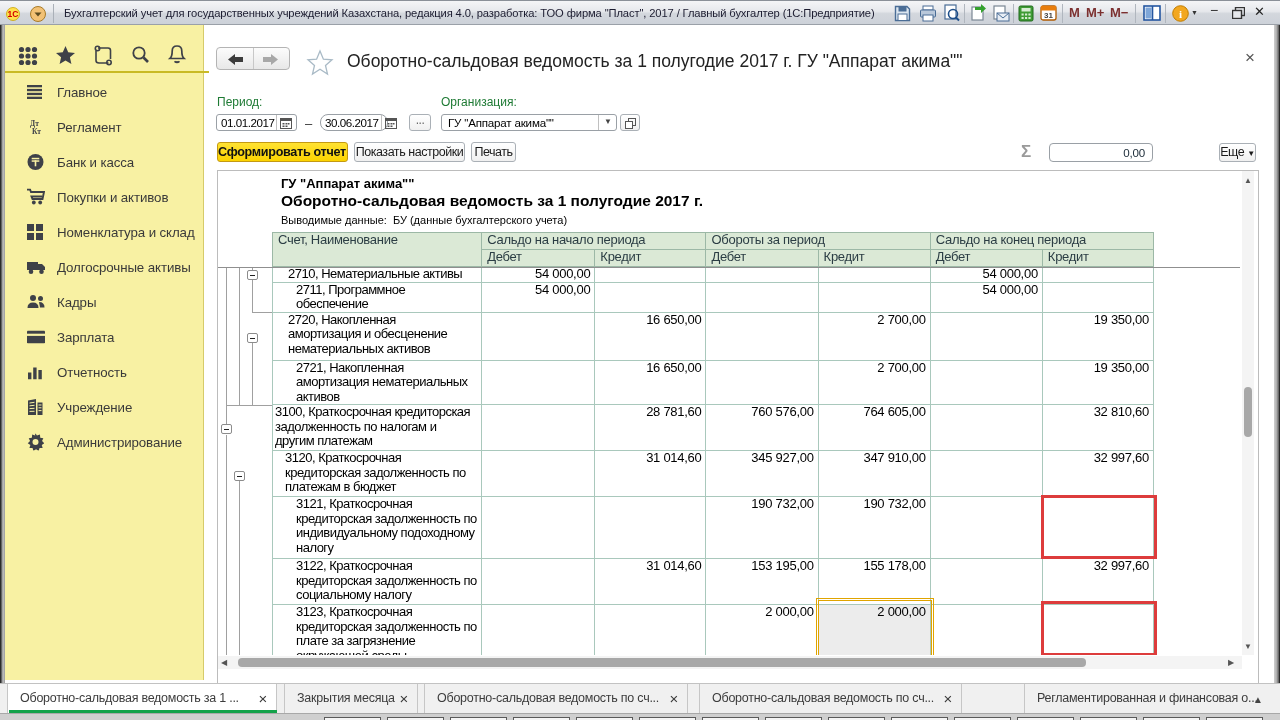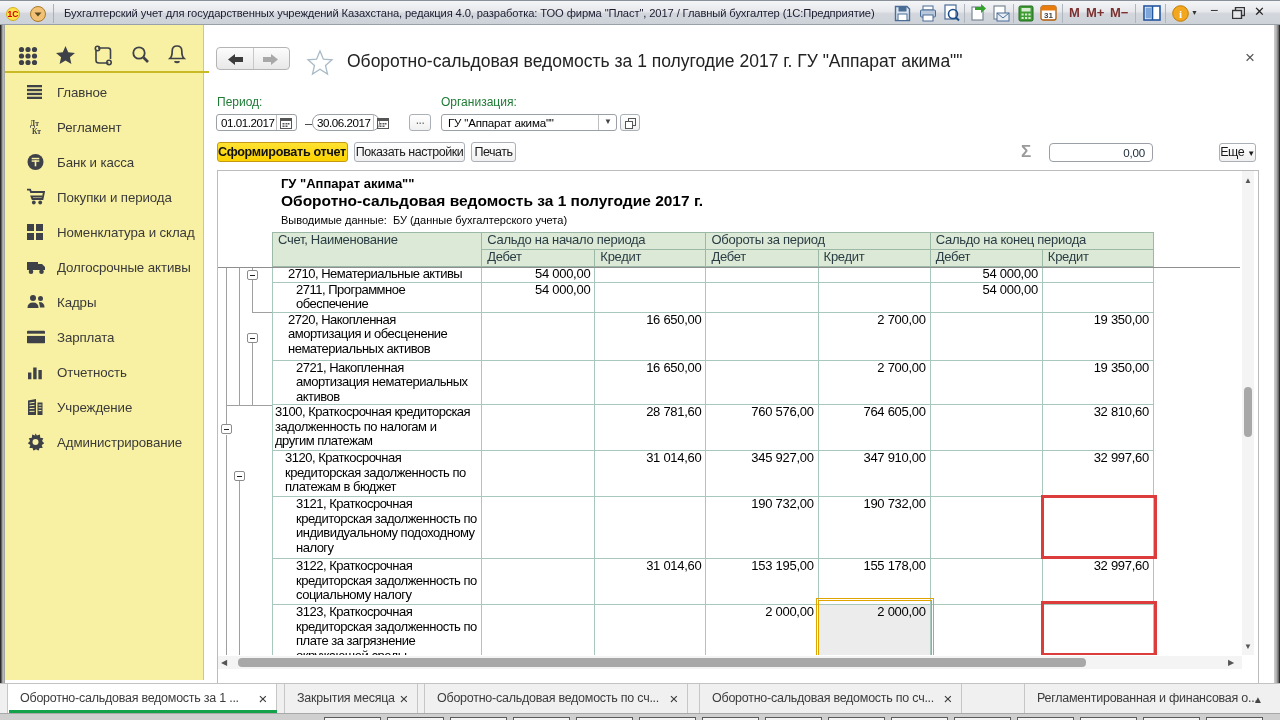--- a/index.html
+++ b/index.html
@@ -189,21 +189,21 @@
           <rect x="7.7" y="6.8" width="1.6" height="6" fill="#f8f1a3"></rect>
         </svg>
         <span class="mtxt">Банк и касса</span>
       </div>
     <div class="mitem" style="top:154px">
         <svg width="18" height="17" viewBox="0 0 18 17">
           <path d="M0 1 L3 1 L4 3.5 L17 3.5 L15.5 10.5 L5.5 10.5 L4.5 8 L15 8" fill="none" stroke="#3e4148" stroke-width="1.9"></path>
           <circle cx="6.8" cy="14" r="1.9" fill="#3e4148"></circle>
           <circle cx="13.2" cy="14" r="1.9" fill="#3e4148"></circle>
         </svg>
-        <span class="mtxt">Покупки и периода</span>
+        <span class="mtxt">Покупки и активов</span>
       </div>
     <div class="mitem" style="top:189px">
         <svg width="16" height="16" viewBox="0 0 16 16" fill="#3e4148">
           <rect x="0" y="0" width="7" height="7"></rect>
           <rect x="9" y="0" width="7" height="7"></rect>
           <rect x="0" y="9" width="7" height="7"></rect>
           <rect x="9" y="9" width="7" height="7"></rect>
         </svg>
         <span class="mtxt">Номенклатура и склад</span>
       </div>
@@ -285,21 +285,21 @@
         <rect x="0.5" y="1.5" width="11" height="10" fill="none" stroke="#555" stroke-width="1"></rect>
         <rect x="0.5" y="1.5" width="11" height="2.5" fill="#555"></rect>
         <rect x="2.5" y="6" width="2" height="1.5" fill="#555"></rect>
         <rect x="5.5" y="6" width="2" height="1.5" fill="#555"></rect>
         <rect x="8" y="6" width="1.5" height="1.5" fill="#555"></rect>
         <rect x="2.5" y="8.5" width="2" height="1.5" fill="#555"></rect>
         <rect x="5.5" y="8.5" width="2" height="1.5" fill="#555"></rect>
       </svg>
   </div>
   <div class="abs" style="left:305px;top:116px;font-size:13px;color:#333">–</div>
-  <div class="inp" style="left:312px;top:114px;width:68px;border-radius:8px;">
+  <div class="inp" style="left:320px;top:114px;width:68px;border-radius:8px;">
     <span style="position:absolute;left:4px;top:1px;letter-spacing:-0.45px">30.06.2017</span>
     <span style="position:absolute;left:60px;top:0;width:1px;height:15px;background:#c0c0c0"></span>
     <svg style="position:absolute;left:64px;top:2px" width="12" height="12" viewBox="0 0 12 12">
         <rect x="0.5" y="1.5" width="11" height="10" fill="none" stroke="#555" stroke-width="1"></rect>
         <rect x="0.5" y="1.5" width="11" height="2.5" fill="#555"></rect>
         <rect x="2.5" y="6" width="2" height="1.5" fill="#555"></rect>
         <rect x="5.5" y="6" width="2" height="1.5" fill="#555"></rect>
         <rect x="8" y="6" width="1.5" height="1.5" fill="#555"></rect>
         <rect x="2.5" y="8.5" width="2" height="1.5" fill="#555"></rect>
         <rect x="5.5" y="8.5" width="2" height="1.5" fill="#555"></rect>

